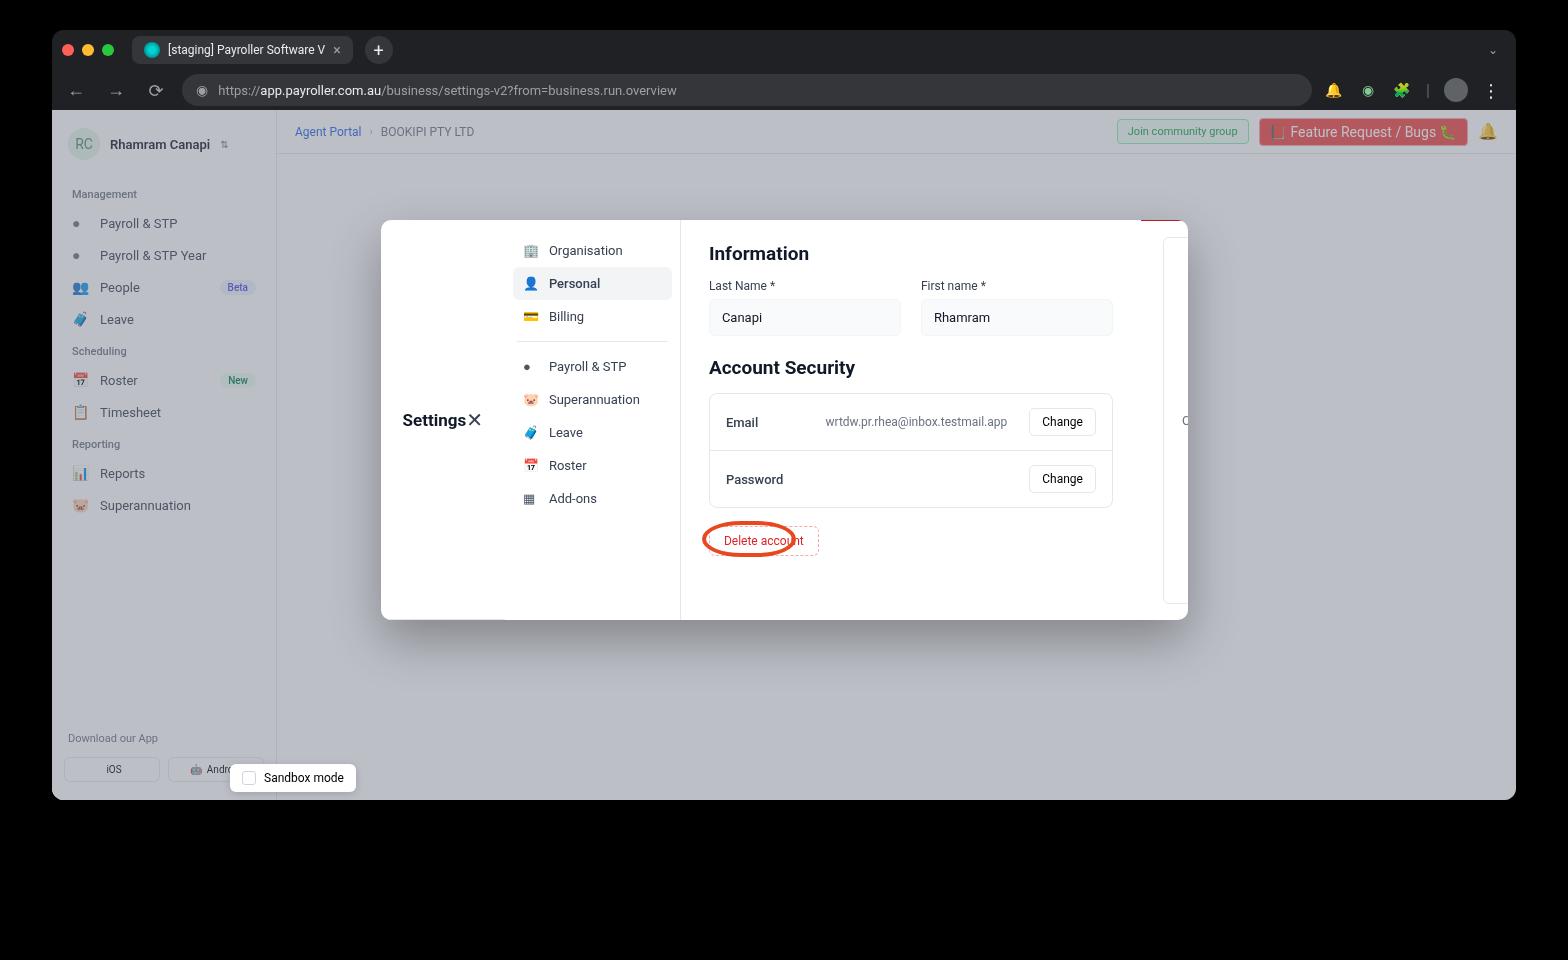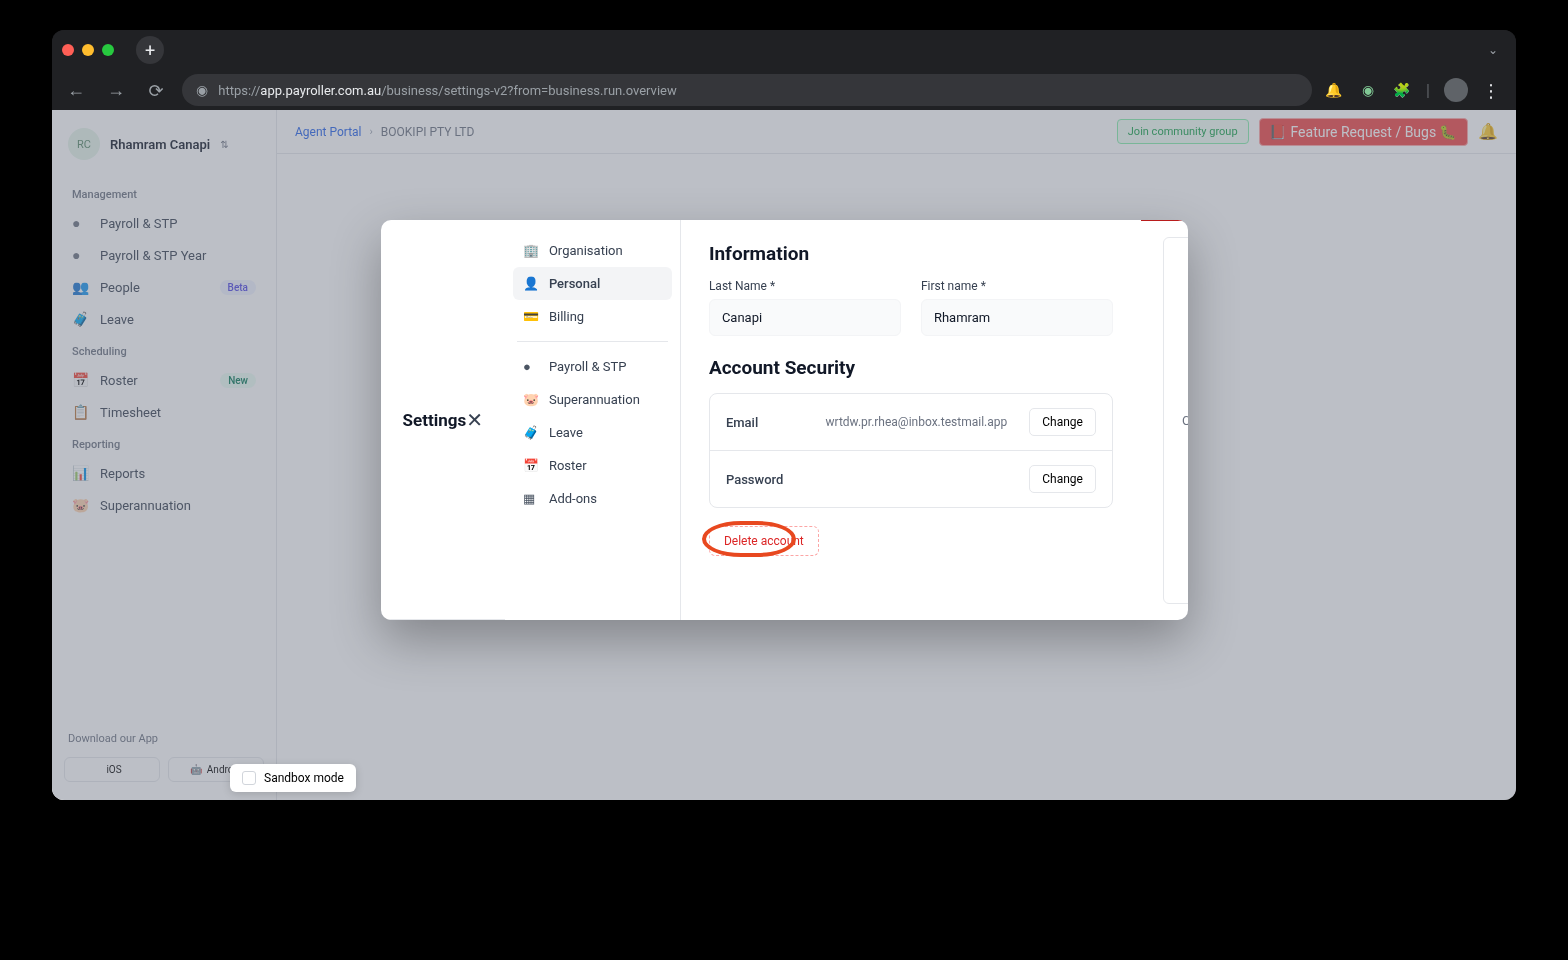--- a/index.html
+++ b/index.html
@@ -31,21 +31,21 @@
 .ext-puzzle { color: #e8eaed; }
 .avatar-small { width: 24px; height: 24px; border-radius: 50%; background: #5f6368; }
 .menu-dots { color: #e8eaed; font-size: 18px; }
 
 
 .app-content { flex: 1; background: #fff; position: relative; display: flex; }
 
 
 .sidebar { width: 225px; background: #fff; border-right: 1px solid #e5e7eb; display: flex; flex-direction: column; padding: 18px 12px; }
 .user-block { display: flex; align-items: center; gap: 10px; margin-bottom: 18px; padding: 0 4px; }
-.user-avatar { width: 32px; height: 32px; border-radius: 50%; background: #e5f4ea; color: #5a8a6a; font-size: 11px; font-weight: 400; display: flex; align-items: center; justify-content: center; }
+.user-avatar { width: 32px; height: 32px; border-radius: 50%; background: #e5f4ea; color: #5a8a6a; font-size: 14px; font-weight: 400; display: flex; align-items: center; justify-content: center; }
 .user-name { font-size: 13px; font-weight: 600; color: #111827; }
 .user-chev { color: #6b7280; font-size: 10px; }
 
 .group-label { font-size: 11px; color: #6b7280; font-weight: 500; padding: 6px 8px; margin-top: 4px; }
 .nav-item { display: flex; align-items: center; gap: 10px; padding: 8px 8px; border-radius: 6px; font-size: 13px; color: #374151; cursor: pointer; }
 .nav-icon { width: 18px; color: #6b7280; font-size: 14px; }
 .badge { margin-left: auto; font-size: 10px; padding: 2px 8px; border-radius: 10px; background: #eef2ff; color: #4f46e5; font-weight: 500; }
 .badge.new { background: #ecfdf5; color: #047857; }
 
 .sidebar-footer { margin-top: auto; }
@@ -105,20 +105,25 @@
 </head>
 <body>
 
 <div class="browser-window">
   <div class="tab-bar">
     <div class="traffic-lights">
       <div class="light red"></div>
       <div class="light yellow"></div>
       <div class="light green"></div>
     </div>
+    <div class="tab">
+      <div class="tab-favicon"></div>
+      <span>[staging] Payroller Software V</span>
+      <span class="tab-close">×</span>
+    </div>
     <div class="new-tab">+</div>
     <div class="tab-dropdown">⌄</div>
   </div>
 
   <div class="nav-bar">
     <div class="nav-btn">←</div>
     <div class="nav-btn">→</div>
     <div class="nav-btn">⟳</div>
     <div class="url-bar">
       <span class="globe">◉</span>

